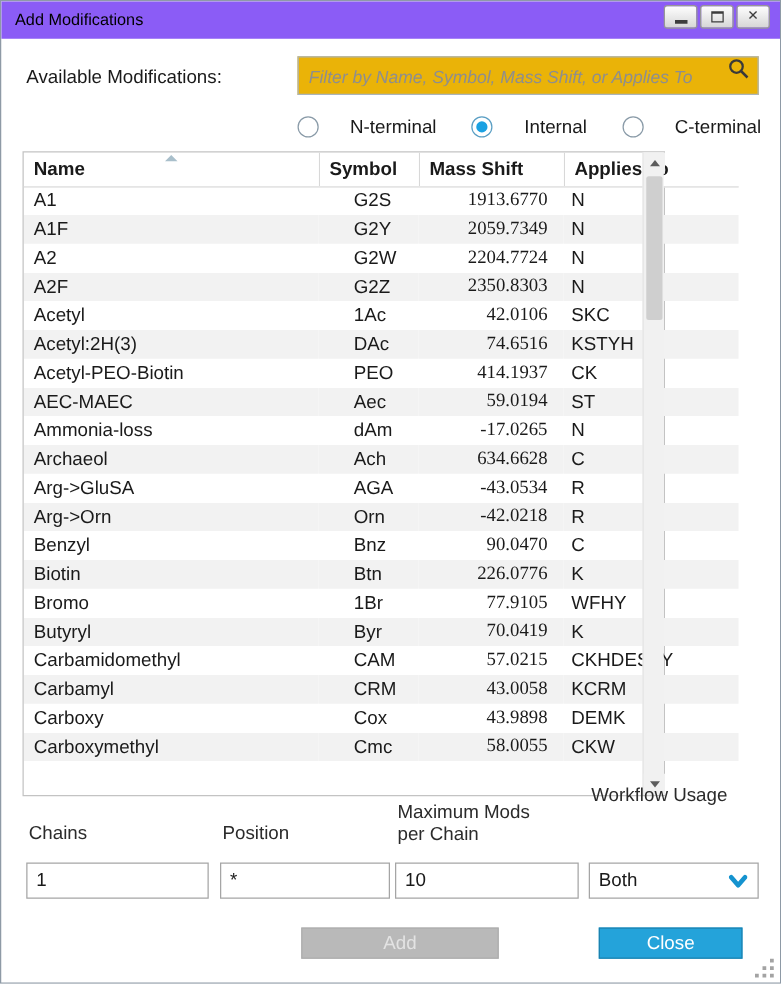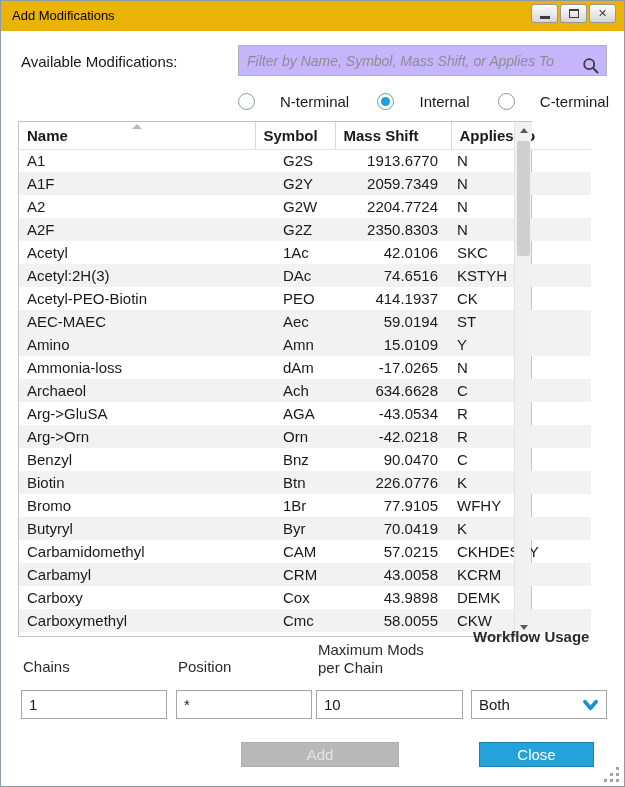--- a/index.html
+++ b/index.html
@@ -3,35 +3,35 @@
 <meta charset="utf-8">
 <style>
   * { margin:0; padding:0; box-sizing:border-box; }
   html,body { width:625px; height:787px; overflow:hidden; background:#e8e8e8; }
   body { font-family:"Liberation Sans","DejaVu Sans",sans-serif; color:#1a1a1a; }
 
   .window { position:relative; width:625px; height:787px; background:#fff;
             border:1px solid #8e9aa6; overflow:hidden; }
 
   
-  .titlebar { position:absolute; left:0; top:0; width:100%; height:30px; background:#eab308; }
+  .titlebar { position:absolute; left:0; top:0; width:100%; height:30px; background:#8b5cf6; }
   .title-text { position:absolute; left:11px; top:7px; font-size:13px; color:#000; }
   .winbtn { position:absolute; top:3px; width:27px; height:19px;
             border:1px solid #979797; border-radius:3px;
             background:linear-gradient(#fefefe,#ececec 45%,#d6d6d6);
             display:flex; align-items:center; justify-content:center; cursor:default; }
   .winbtn.min { right:66px; } .winbtn.max { right:37px; } .winbtn.cls { right:8px; }
   .ic-min { width:10px; height:3px; background:#3c3c3c; margin-top:8px; }
   .ic-max { width:10px; height:9px; border:1px solid #3c3c3c; border-top:2px solid #3c3c3c; }
   .ic-cls { font-size:11px; font-weight:bold; color:#3c3c3c; line-height:1; }
 
   
   .avail-label { position:absolute; left:20px; top:52px; font-size:15px; }
   .filter-box { position:absolute; left:237px; top:44px; width:369px; height:31px;
-                border:1px solid #aab4ba; display:flex; align-items:flex-end; background:#c4b5fd; }
+                border:1px solid #aab4ba; display:flex; align-items:flex-start; background:#eab308; }
   .filter-box input { flex:1; border:none; outline:none; height:100%; padding:0 6px 0 8px;
                       font-family:inherit; font-size:14px; color:#1a1a1a; background:transparent; }
   .filter-box input::placeholder { font-style:italic; color:#8e8e8e; opacity:1; }
   .search-ic { width:18px; height:18px; margin-right:6px; flex:0 0 auto; }
 
   
   .radio-row { position:absolute; left:237px; top:90px; width:371px; height:20px;
                display:flex; justify-content:space-between; align-items:center; }
   .radio { display:flex; align-items:center; gap:25px; cursor:default; }
   .rb { width:17px; height:17px; border:1px solid #8a9ba8; border-radius:50%;
@@ -51,42 +51,42 @@
              padding-left:8px; position:relative; border-bottom:1px solid #e3e3e3;
              background:#fff; white-space:nowrap; }
   thead th + th { border-left:1px solid #d8d8d8; }
   .sort-arrow { position:absolute; left:50%; top:2px; transform:translateX(-50%);
                 width:0; height:0; border-left:5px solid transparent;
                 border-right:5px solid transparent; border-bottom:5px solid #a9bfcb; }
   tbody td { height:23px; font-size:15px; padding-left:8px; white-space:nowrap;
              overflow:hidden; }
   tbody tr.alt { background:#f2f2f2; }
   td.sym { padding-left:28px; }
-  td.num { text-align:right; padding-right:13px; padding-left:0; }
+  td.num { text-align:right; padding-right:13px; padding-left:0;font-family:Liberation Serif, serif; }
   td.app { padding-left:6px; }
 
   
   .vscroll { position:absolute; right:0; top:0; width:17px; height:514px;
              background:#f1f1f1; border-left:1px solid #e4e4e4; }
   .sb-btn { position:absolute; left:0; width:17px; height:17px; background:#f1f1f1;
             display:flex; align-items:center; justify-content:center; }
   .sb-up { top:0; } .sb-down { bottom:0; }
   .tri-up { width:0; height:0; border-left:4px solid transparent; border-right:4px solid transparent;
             border-bottom:5px solid #5c5c5c; }
   .tri-down { width:0; height:0; border-left:4px solid transparent; border-right:4px solid transparent;
               border-top:5px solid #5c5c5c; }
   .sb-thumb { position:absolute; left:2px; top:19px; width:13px; height:115px;
               background:#cfcfcf; border-radius:2px; }
 
   
   .fld-label { position:absolute; font-size:15px; color:#2b2b2b; }
   .lbl-chains { left:22px; top:657px; }
   .lbl-position { left:177px; top:657px; }
   .lbl-maxmods { left:317px; top:640px; width:122px; line-height:18px; }
-  .lbl-workflow { left:472px; top:627px;font-weight:bold; }
+  .lbl-workflow { left:472px; top:627px; }
   .field-input { position:absolute; top:689px; height:29px; border:1px solid #a5a5a5;
                  font-family:inherit; font-size:15px; padding-left:7px; color:#1a1a1a;
                  outline:none; background:#fff; }
   .in-chains { left:20px; width:146px; }
   .in-position { left:175px; width:136px; }
   .in-maxmods { left:315px; width:147px; }
   .dropdown { position:absolute; left:470px; top:689px; width:136px; height:29px;
               border:1px solid #a5a5a5; background:#fff; display:flex;
               align-items:center; justify-content:space-between;
               padding:0 8px 0 7px; font-size:15px; cursor:default; }
@@ -216,26 +216,20 @@
               <td class="sym">PEO</td>
               <td class="num">414.1937</td>
               <td class="app">CK</td>
             </tr>
             <tr class="alt">
               <td class="name">AEC-MAEC</td>
               <td class="sym">Aec</td>
               <td class="num">59.0194</td>
               <td class="app">ST</td>
             </tr>
-            <tr class="alt">
-              <td class="name">Amino</td>
-              <td class="sym">Amn</td>
-              <td class="num">15.0109</td>
-              <td class="app">Y</td>
-            </tr>
             <tr>
               <td class="name">Ammonia-loss</td>
               <td class="sym">dAm</td>
               <td class="num">-17.0265</td>
               <td class="app">N</td>
             </tr>
             <tr class="alt">
               <td class="name">Archaeol</td>
               <td class="sym">Ach</td>
               <td class="num">634.6628</td>

